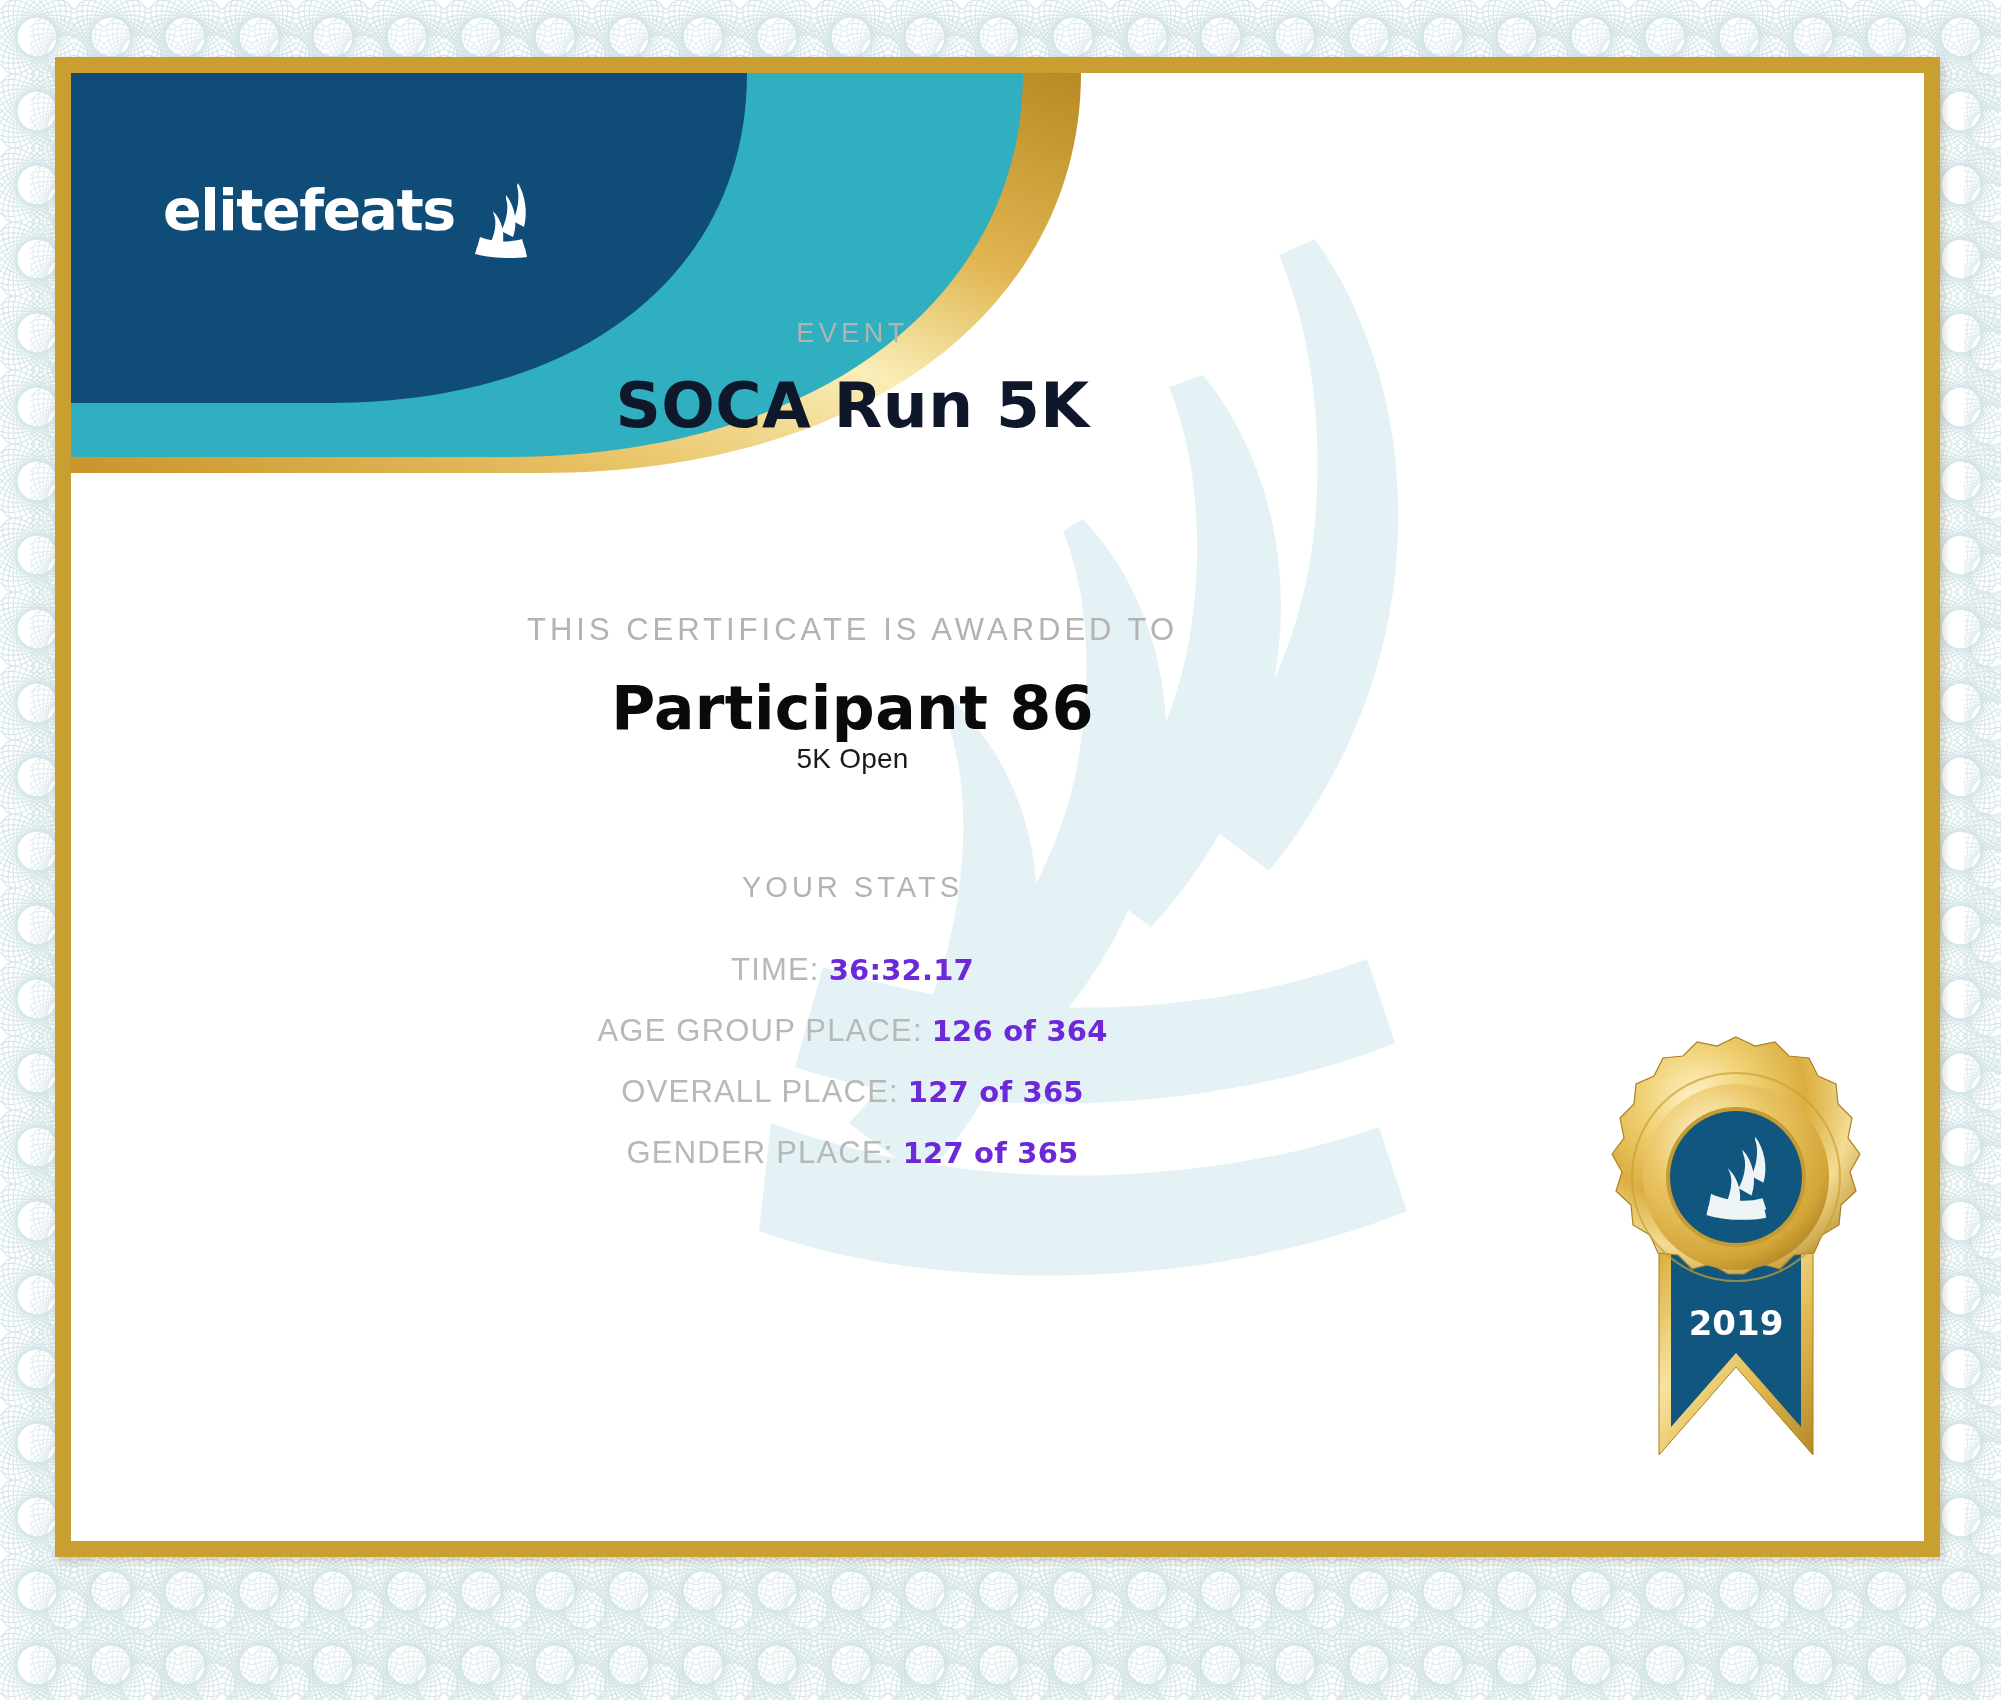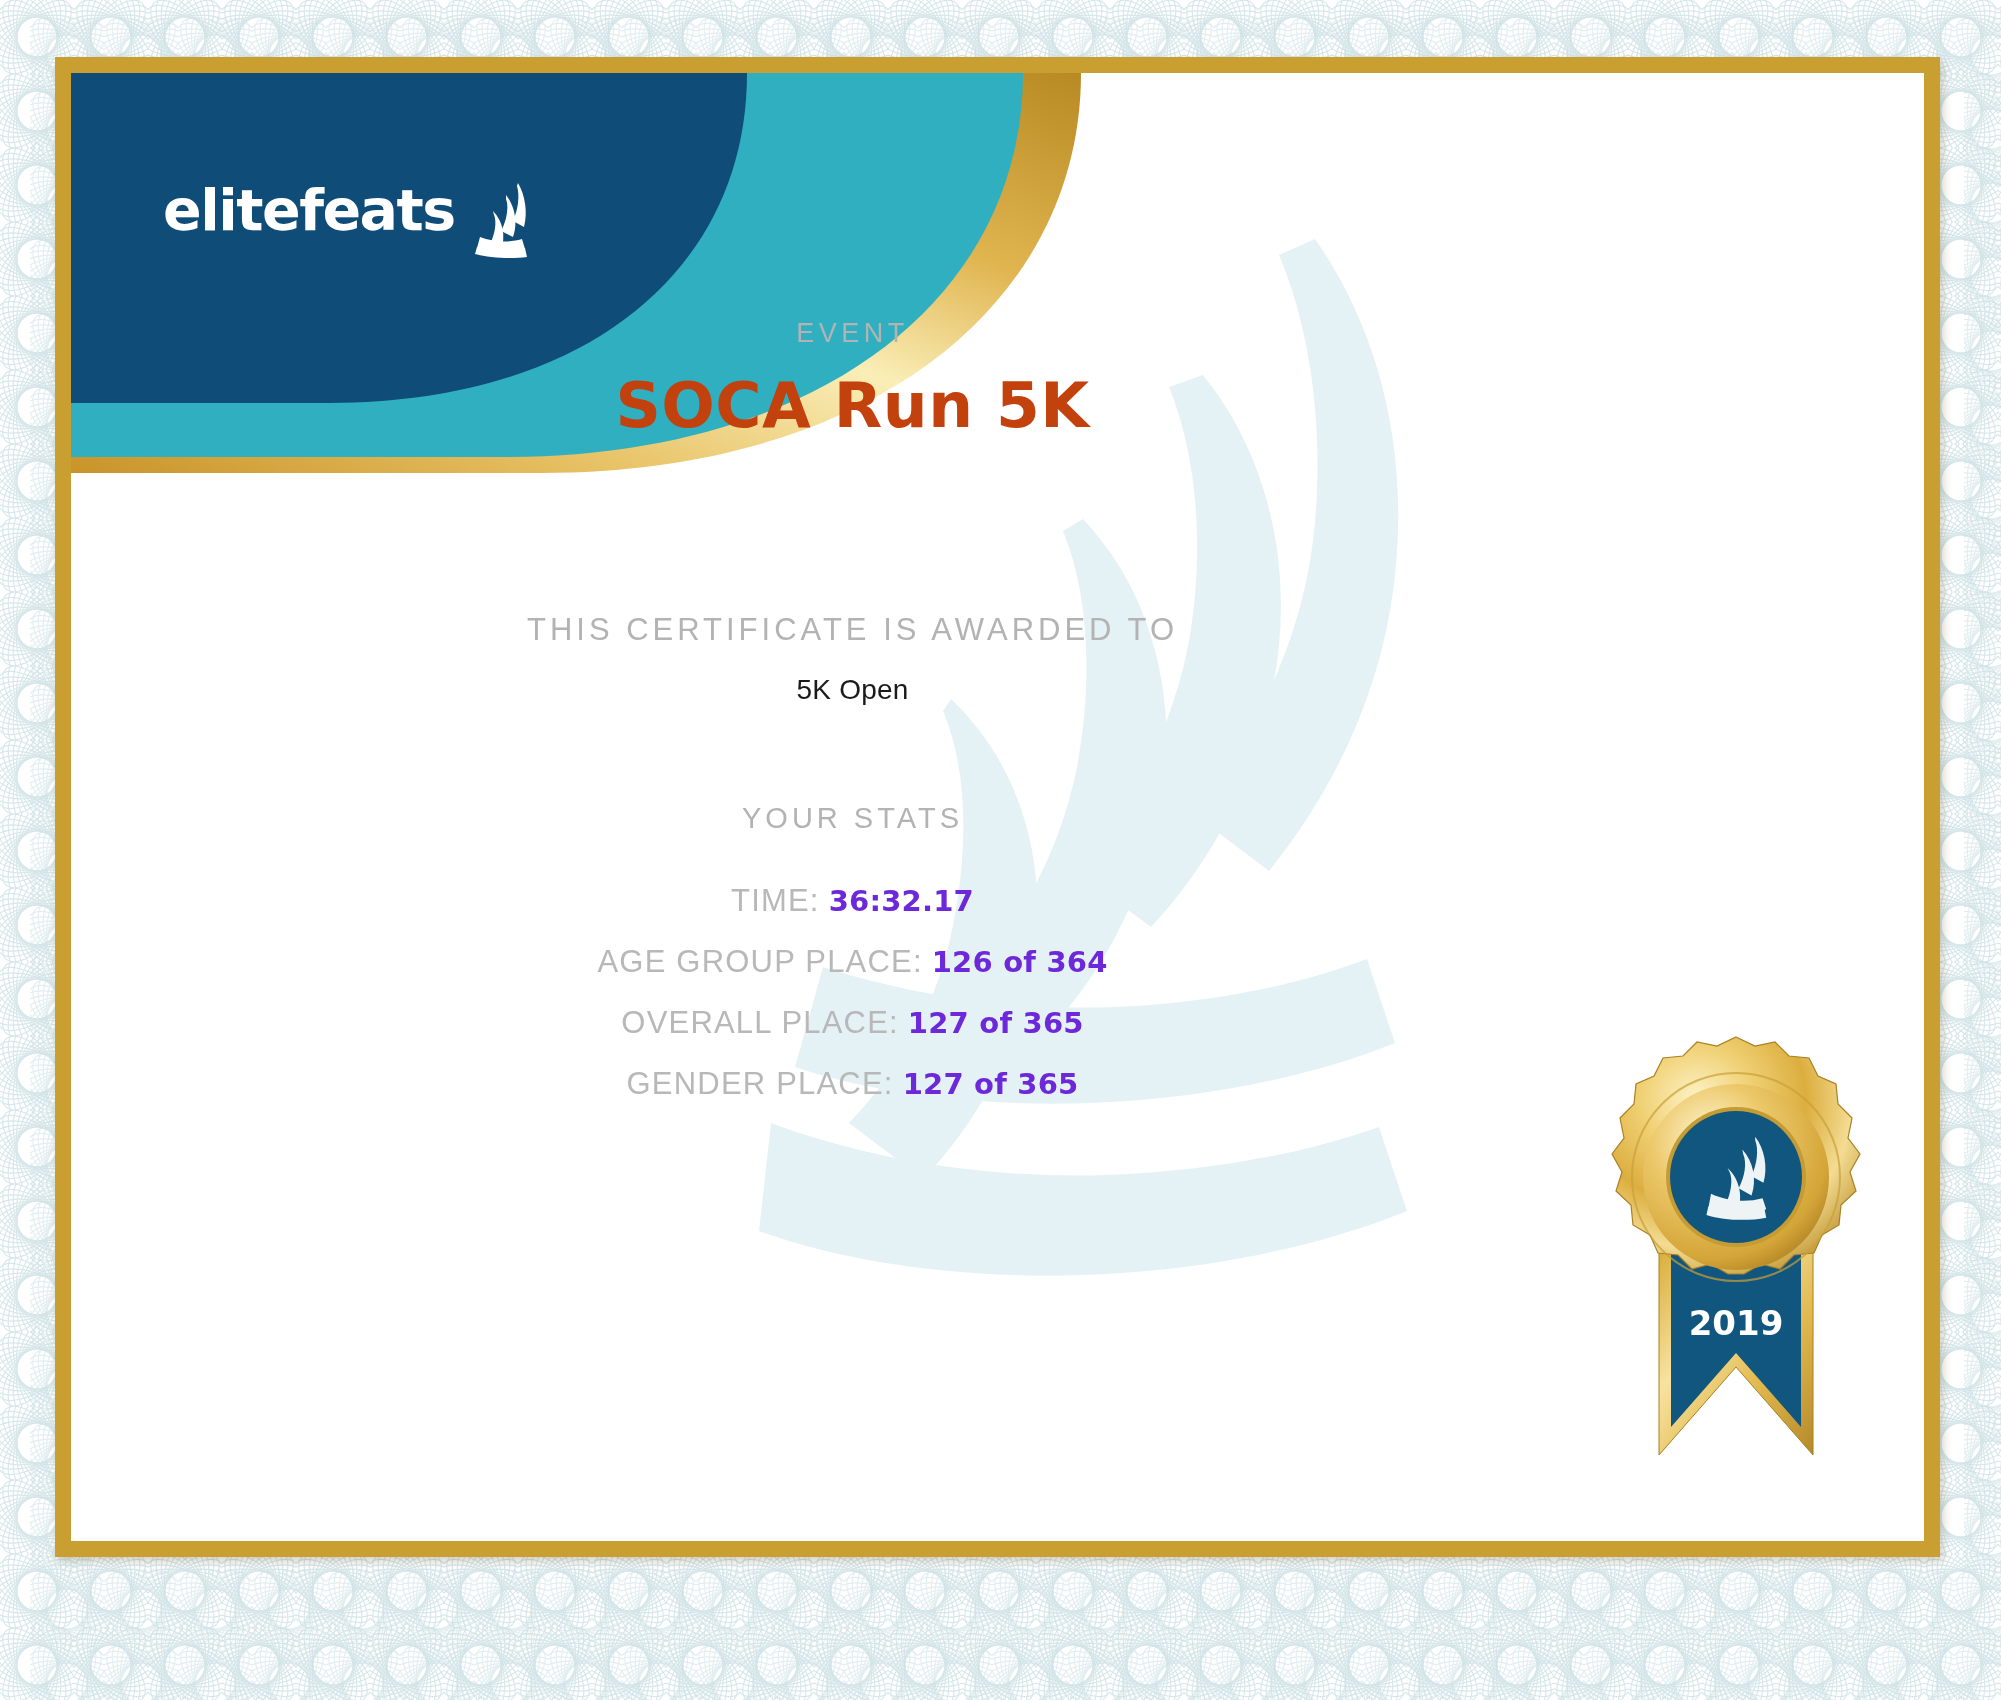--- a/index.html
+++ b/index.html
@@ -116,21 +116,21 @@
 
   #event-eyebrow {
     font-size: 27px;
     letter-spacing: 4.5px;
     margin-bottom: 22px;
   }
   #event-title {
     font-family: "DejaVu Sans", sans-serif;
     font-size: 63px;
     font-weight: bold;
-    color: #c2410c;
+    color: #0f172a;
     letter-spacing: 0.5px;
     line-height: 1.1;
   }
 
   #awarded-eyebrow {
     font-size: 31px;
     letter-spacing: 4px;
     margin-top: 172px;
     margin-bottom: 26px;
   }
@@ -298,20 +298,21 @@
           </g>
         </svg>
       </div>
 
       <div id="content-column">
 
         <div id="event-eyebrow" class="section-eyebrow">EVENT</div>
         <div id="event-title">SOCA Run 5K</div>
 
         <div id="awarded-eyebrow" class="section-eyebrow">THIS CERTIFICATE IS AWARDED TO</div>
+        <div id="recipient-name">Participant 86</div>
         <div id="recipient-division">5K Open</div>
 
         <div id="stats-eyebrow" class="section-eyebrow">YOUR STATS</div>
 
         <div id="stats-list">
           <div class="stat-row">
             <span class="stat-label">TIME:</span>
             <span class="stat-value">36:32.17</span>
           </div>
           <div class="stat-row">

